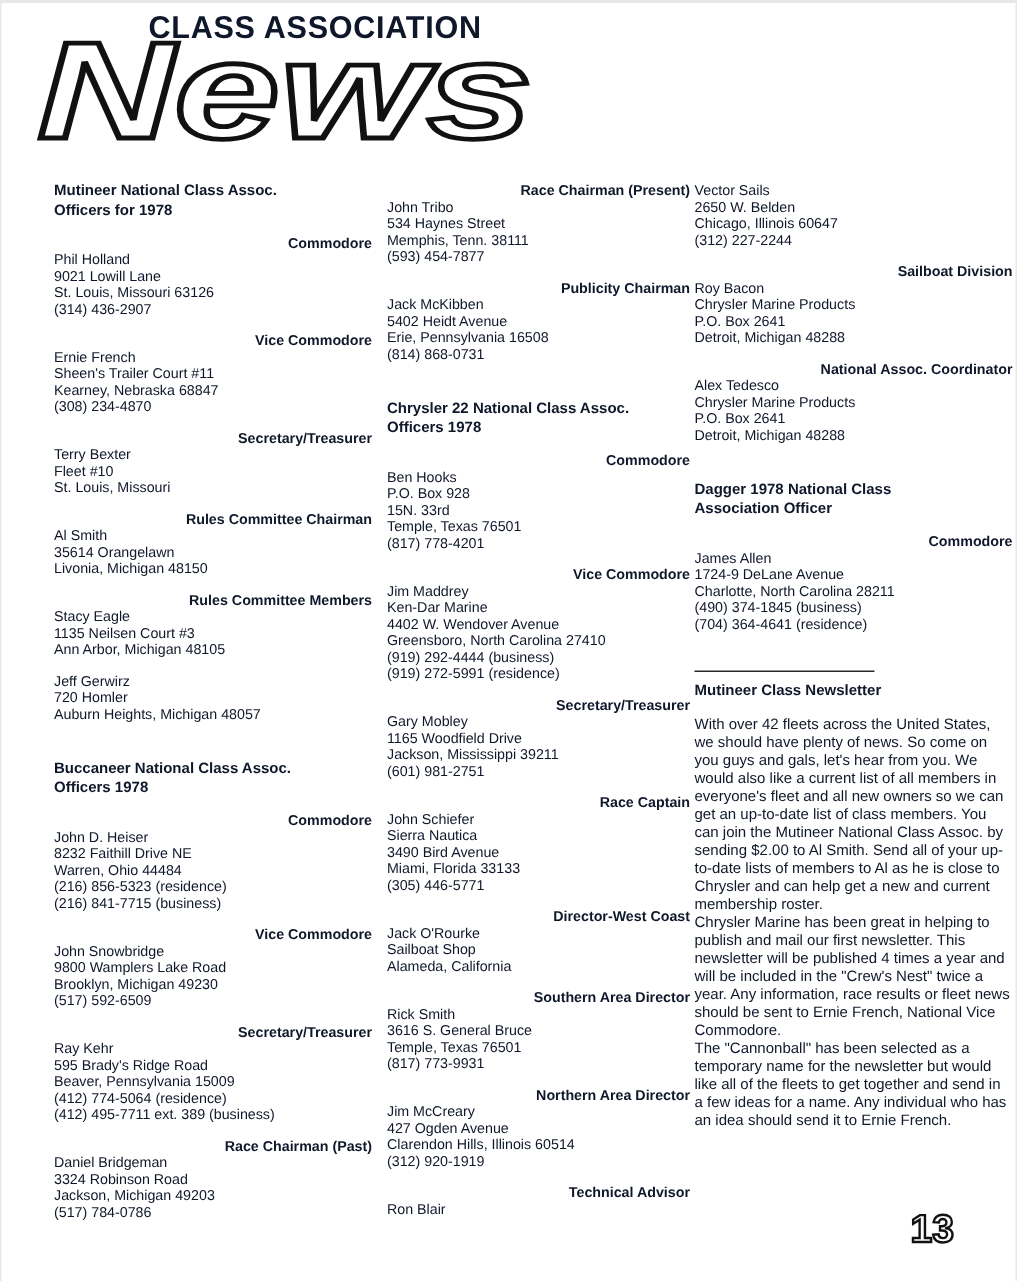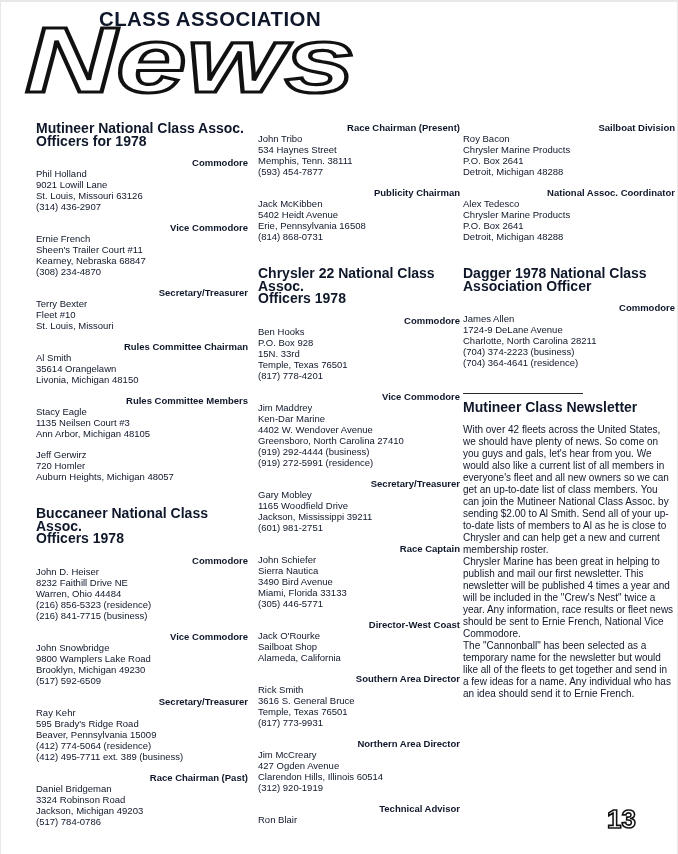--- a/index.html
+++ b/index.html
@@ -13,21 +13,21 @@
     font-size:21px; font-weight:bold; letter-spacing:0.5px;
     transform:scaleX(0.97); transform-origin:left top; white-space:nowrap;
   }
   .news-svg { position:absolute; left:20px; top:10px; }
   .col { position:absolute; top:120px; font-size:9.5px; line-height:11px; }
   .col-1 { left:35px;  width:212px; }
   .col-2 { left:257px; width:202px; }
   .col-3 { left:462px; width:212px; }
   .section { margin-bottom:25px; }
   .section-heading {
-    font-weight:bold; font-size:14px; line-height:12.5px;
+    font-weight:bold; font-size:10px; line-height:12.5px;
     white-space:pre-line; margin-bottom:10px;
   }
   .block { margin-bottom:10px; }
   .block-title { font-weight:bold;text-align:right; }
   .para { font-size:10px; line-height:12px; }
   .divider { border-top:1.5px solid #2a2a2a; width:120px; margin:0 0 7px 0; }
   .pagenum-svg { position:absolute; left:596px; top:800px; }
 </style>
 </head>
 <body>
@@ -192,20 +192,26 @@
         </div>
         <div class="block">
           <div class="block-title">Technical Advisor</div>
           <div class="block-line">Ron Blair</div>
         </div>
       </div>
     </div>
   <div class="col col-3">
       <div class="section">
         <div class="block">
+          <div class="block-line">Vector Sails</div>
+          <div class="block-line">2650 W. Belden</div>
+          <div class="block-line">Chicago, Illinois 60647</div>
+          <div class="block-line">(312) 227-2244</div>
+        </div>
+        <div class="block">
           <div class="block-title">Sailboat Division</div>
           <div class="block-line">Roy Bacon</div>
           <div class="block-line">Chrysler Marine Products</div>
           <div class="block-line">P.O. Box 2641</div>
           <div class="block-line">Detroit, Michigan 48288</div>
         </div>
         <div class="block">
           <div class="block-title">National Assoc. Coordinator</div>
           <div class="block-line">Alex Tedesco</div>
           <div class="block-line">Chrysler Marine Products</div>
@@ -214,21 +220,21 @@
         </div>
       </div>
       <div class="section">
         <div class="section-heading">Dagger 1978 National Class
 Association Officer</div>
         <div class="block">
           <div class="block-title">Commodore</div>
           <div class="block-line">James Allen</div>
           <div class="block-line">1724-9 DeLane Avenue</div>
           <div class="block-line">Charlotte, North Carolina 28211</div>
-          <div class="block-line">(704) 374-2223 (business)</div>
+          <div class="block-line">(490) 374-1845 (business)</div>
           <div class="block-line">(704) 364-4641 (residence)</div>
         </div>
       </div>
       <div class="section">
         <div class="divider"></div>
         <div class="section-heading">Mutineer Class Newsletter</div>
         <div class="para">With over 42 fleets across the United States, we should have plenty of news. So come on you guys and gals, let's hear from you. We would also like a current list of all members in everyone's fleet and all new owners so we can get an up-to-date list of class members. You can join the Mutineer National Class Assoc. by sending $2.00 to Al Smith. Send all of your up-to-date lists of members to Al as he is close to Chrysler and can help get a new and current membership roster.</div>
         <div class="para">Chrysler Marine has been great in helping to publish and mail our first newsletter. This newsletter will be published 4 times a year and will be included in the "Crew's Nest" twice a year. Any information, race results or fleet news should be sent to Ernie French, National Vice Commodore.</div>
         <div class="para">The "Cannonball" has been selected as a temporary name for the newsletter but would like all of the fleets to get together and send in a few ideas for a name. Any individual who has an idea should send it to Ernie French.</div>
       </div>

